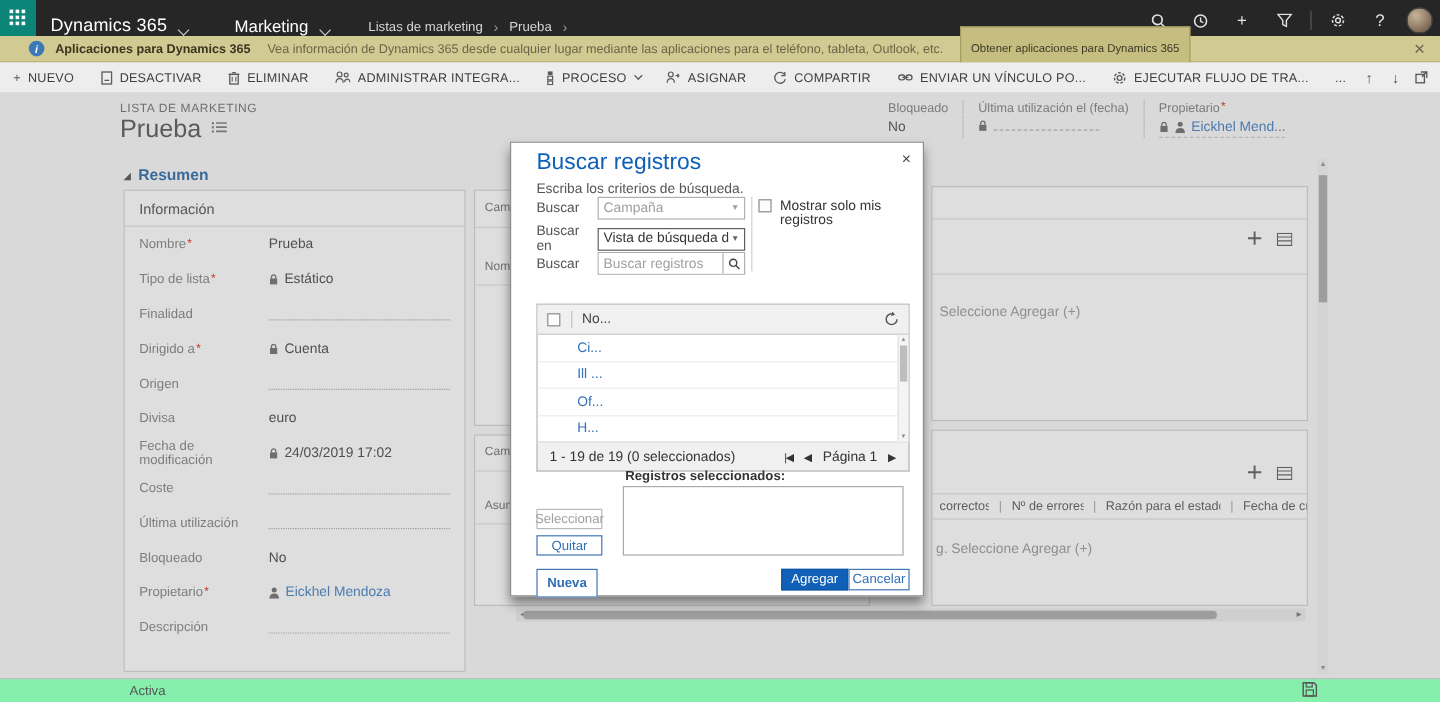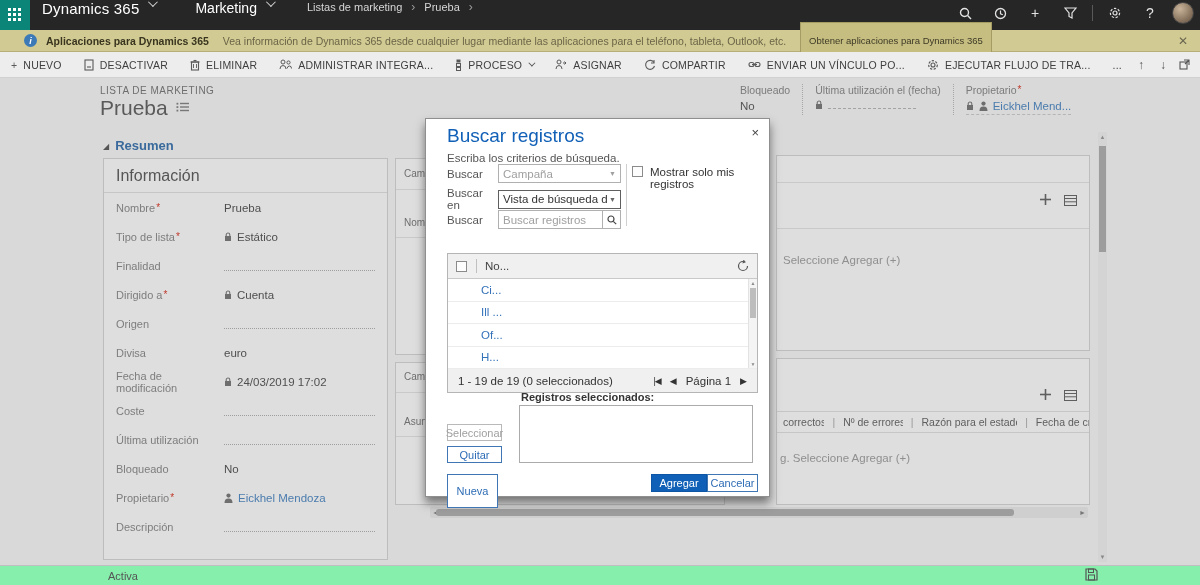--- a/index.html
+++ b/index.html
@@ -2,21 +2,21 @@
 <html><head>
 <meta charset="utf-8">
 <style>
   * { margin:0; padding:0; box-sizing:border-box; }
   html,body { width:1200px; height:585px; overflow:hidden; }
   body { font-family:"Liberation Sans", sans-serif; background:#d9d9d9; }
   #app { position:relative; width:1200px; height:585px; overflow:hidden; }
 
   
   #topnav { position:absolute; left:0; top:0; width:1200px; height:30px; background:#262626;
-            display:flex; align-items:flex-start; color:#fff; }
+            display:flex; align-items:flex-end; color:#fff; }
   .waffle { width:30px; height:30px; background:#0a8577; display:flex; align-items:center; justify-content:center; }
   .waffle-grid { display:grid; grid-template-columns:repeat(3,4px); grid-template-rows:repeat(3,4px); gap:1px; }
   .waffle-grid i { background:#fff; width:3px; height:3px; }
   .nav-app { font-size:15px; margin-left:12px; letter-spacing:.2px; }
   .nav-area { font-size:14px; margin-left:40px; }
   .chev { width:7px; height:7px; border-right:1.5px solid #cfcfcf; border-bottom:1.5px solid #cfcfcf;
           transform:rotate(45deg) translateY(-2px); display:inline-block; margin-left:9px; }
   .crumbs { display:flex; align-items:center; margin-left:34px; font-size:11px; color:#d6d6d6; gap:9px; }
   .crumb-sep { color:#9a9a9a; font-size:12px; }
   .nav-right { margin-left:auto; display:flex; align-items:center; gap:9px; padding-right:6px; }
@@ -60,21 +60,21 @@
   .rh-under { border-bottom:1px dashed #b5b5b5; padding-bottom:2px; }
   .req::after { content:"*"; color:#c0392b; font-size:10px; vertical-align:top; margin-left:1px; }
   .linkblue { color:#4b7cae; cursor:pointer; }
 
   
   .section-head { position:absolute; left:103px; top:138px; display:flex; align-items:center; gap:6px; }
   .tri { font-size:8px; color:#555; transform:translateY(1px); }
   .section-title { font-size:13px; color:#3a6a9c; font-weight:bold; }
   #infocard { position:absolute; left:103px; top:158px; width:285px; height:402px;
               background:#dedede; border:1px solid #bdbdbd; }
-  .card-head { font-size:16px; color:#555; padding:8px 12px 7px; border-bottom:1px solid #c6c6c6; }
+  .card-head { font-size:12px; color:#555; padding:8px 12px 7px; border-bottom:1px solid #c6c6c6; }
   .frow { display:flex; align-items:center; height:29px; padding:0 12px; font-size:11px; }
   .flabel { width:108px; flex:none; color:#7d7d7d; }
   .fval { font-size:11.5px; color:#4f4f4f; display:flex; align-items:center; gap:5px; }
   .fdots { flex:1; border-bottom:1px dotted #9e9e9e; height:1px; align-self:center; margin-top:10px; }
   .lock-ic svg, .person-ic svg { display:block; }
   #statusbar { position:absolute; left:0; top:565px; width:1200px; height:20px; background:#86efac;
                border-top:1px solid #bfbfbf; display:flex; align-items:center; font-size:11px; color:#555; }
   #statusbar .stext { margin-left:108px; }
   #statusbar .save { margin-left:auto; margin-right:102px; color:#555; }
 
@@ -144,21 +144,21 @@
 
   .dlg-sellabel { position:absolute; left:95px; top:272px; font-size:11px; font-weight:bold; color:#333;text-align:right; }
   #dlg-selbox { position:absolute; left:93px; top:286px; width:234px; height:58px; border:1px solid #ababab; background:#fff; }
   .btn { display:flex; align-items:center; justify-content:center; font-size:11px; background:#fff;
          cursor:pointer; font-family:"Liberation Sans",sans-serif; }
   .btn-gray { border:1px solid #b9b9b9; color:#a0a0a0; }
   .btn-blue { border:1px solid #4176b5; color:#2f6db6; }
   .btn-primary { background:#1160b7; border:1px solid #0d55a5; color:#fff; }
   #btn-select { position:absolute; left:21px; top:305px; width:55px; height:17px; }
   #btn-remove { position:absolute; left:21px; top:327px; width:55px; height:17px; }
-  #btn-new    { position:absolute; left:21px; top:355px; width:51px; height:34px; }
+  #btn-new    { position:absolute; left:21px; top:355px; width:51px; height:24px;font-weight:bold; }
   #btn-add    { position:absolute; left:225px; top:355px; width:56px; height:18px; }
   #btn-cancel { position:absolute; left:281px; top:355px; width:51px; height:18px; }
   .ak::first-letter { text-decoration:underline; }
 </style>
 </head>
 <body>
 
 <div id="app">
 
   <div id="topnav">

